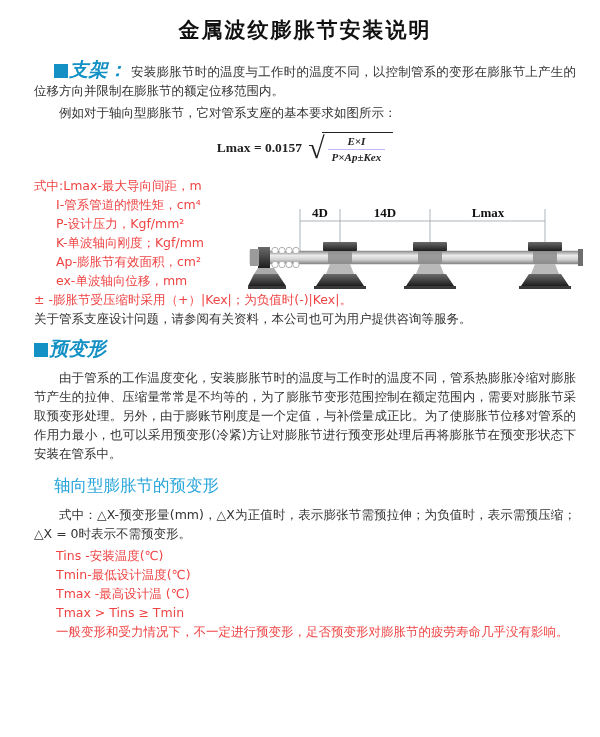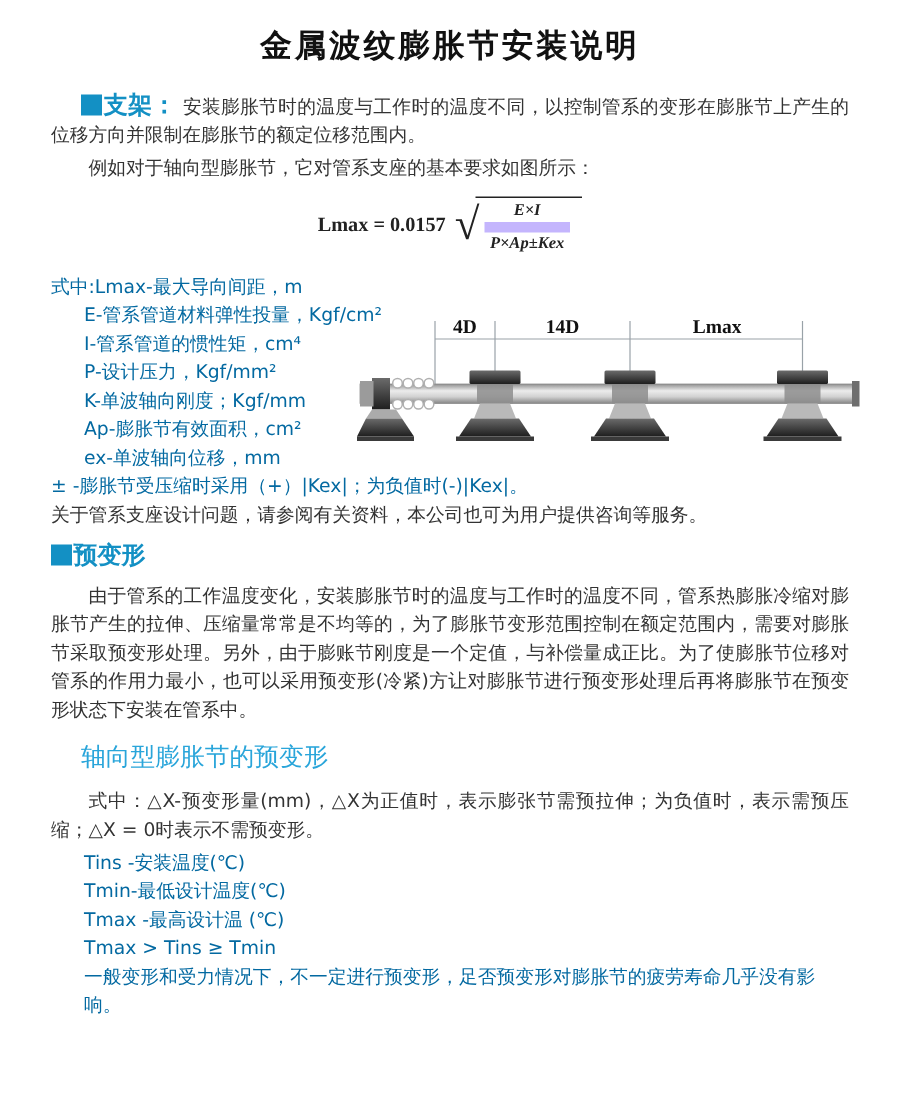--- a/index.html
+++ b/index.html
@@ -1,42 +1,42 @@
 <!DOCTYPE html>
 <html><head>
 <meta charset="utf-8">
 <style>
   html,body{margin:0;padding:0;background:#ffffff;}
   body{width:600px;height:737px;overflow:hidden;
        font-family:"DejaVu Sans","Liberation Sans",sans-serif;color:#333;}
   .doc{position:relative;width:600px;height:566px;box-sizing:border-box;
-       padding:12px 34px 0 34px;background:#fff;}
+       padding:12px 24px 0 34px;background:#fff;}
   h1.title{font-size:21px;font-weight:bold;color:#111;text-align:center;
        letter-spacing:2px;margin:4px 0 16px 0;}
   .para{font-size:12.5px;line-height:19px;margin:0 0 3px 0;color:#333;text-align:justify;}
   .para.indent{text-indent:25px;}
   .para.first{text-indent:20px;}
   .marker{display:inline-block;width:14px;height:14px;background:#1390c4;
        vertical-align:-2px;margin-right:1px;}
-  .sec-h{color:#1390c4;font-size:16px;font-weight:bold;}
+  .sec-h{color:#1390c4;font-size:19px;font-weight:bold;font-style:italic;}
   .sec-head{margin:8px 0 6px 0;}
   .sub-head{color:#29a5da;font-size:16.5px;font-weight:normal;margin:12px 0 8px 20px;}
   .formula{text-align:center;font-family:"Liberation Serif","DejaVu Serif",serif;
        font-weight:bold;color:#222;margin:10px 0 12px 0;}
   .f-lhs{font-size:13.5px;font-weight:bold;text-align:center;}
   .frac{display:inline-block;vertical-align:middle;text-align:center;
        font-size:11px;line-height:1.2;font-weight:bold;margin:0 2px;}
-  .frac .num{display:block;border-bottom:7px solid #c4b5fd;padding:0 4px 1px 4px;}
+  .frac .num{display:block;border-bottom:1px solid #c4b5fd;padding:0 4px 1px 4px;}
   .frac .den{display:block;padding:1px 4px 0 4px;text-align:center;}
   .it{font-style:italic;}
   .sqrt{display:inline-flex;align-items:center;margin-left:6px;vertical-align:middle;}
   .sqrt-sign{font-size:30px;line-height:0.85;font-weight:normal;margin-right:-3px;color:#222;}
   .sqrt-body{border-top:1.5px solid #222;padding:2px 6px 0 4px;}
   .paren{font-size:17px;vertical-align:-2px;font-weight:bold;}
-  .def-line{font-size:12.5px;line-height:19px;color:#0369a1;}
+  .def-line{font-size:12.5px;line-height:19px;color:#ef4444;}
   .ind{padding-left:22px;}
   .defs-wrap{position:relative;}
   .diagram{position:absolute;top:28px;right:-24px;width:352px;height:96px;}
   .dlabel{font-family:"Liberation Serif","DejaVu Serif",serif;font-weight:bold;
        font-size:13px;fill:#111;}
 </style>
 </head>
 <body>
 
 <div class="doc">
@@ -49,21 +49,20 @@
 
   <div class="formula">
     <span class="f-lhs">Lmax = 0.0157</span><span class="sqrt">
         <span class="sqrt-sign">√</span>
         <span class="sqrt-body"><span class="frac it"><span class="num">E×I</span><span class="den">P×Ap±Kex</span></span></span>
       </span>
   </div>
 
   <div class="defs-wrap">
     <div class="def-line">式中:Lmax-最大导向间距，m</div>
-    <div class="def-line ind">E-管系管道材料弹性投量，Kgf/cm²</div>
     <div class="def-line ind">I-管系管道的惯性矩，cm⁴</div>
     <div class="def-line ind">P-设计压力，Kgf/mm²</div>
     <div class="def-line ind">K-单波轴向刚度；Kgf/mm</div>
     <div class="def-line ind">Ap-膨胀节有效面积，cm²</div>
     <div class="def-line ind">ex-单波轴向位移，mm</div>
     <div class="def-line">± -膨胀节受压缩时采用（+）|Kex|；为负值时(-)|Kex|。</div>
 
     <svg class="diagram" viewBox="0 0 352 96" xmlns="http://www.w3.org/2000/svg">
       <defs>
         <linearGradient id="pg" x1="0" y1="0" x2="0" y2="1">

